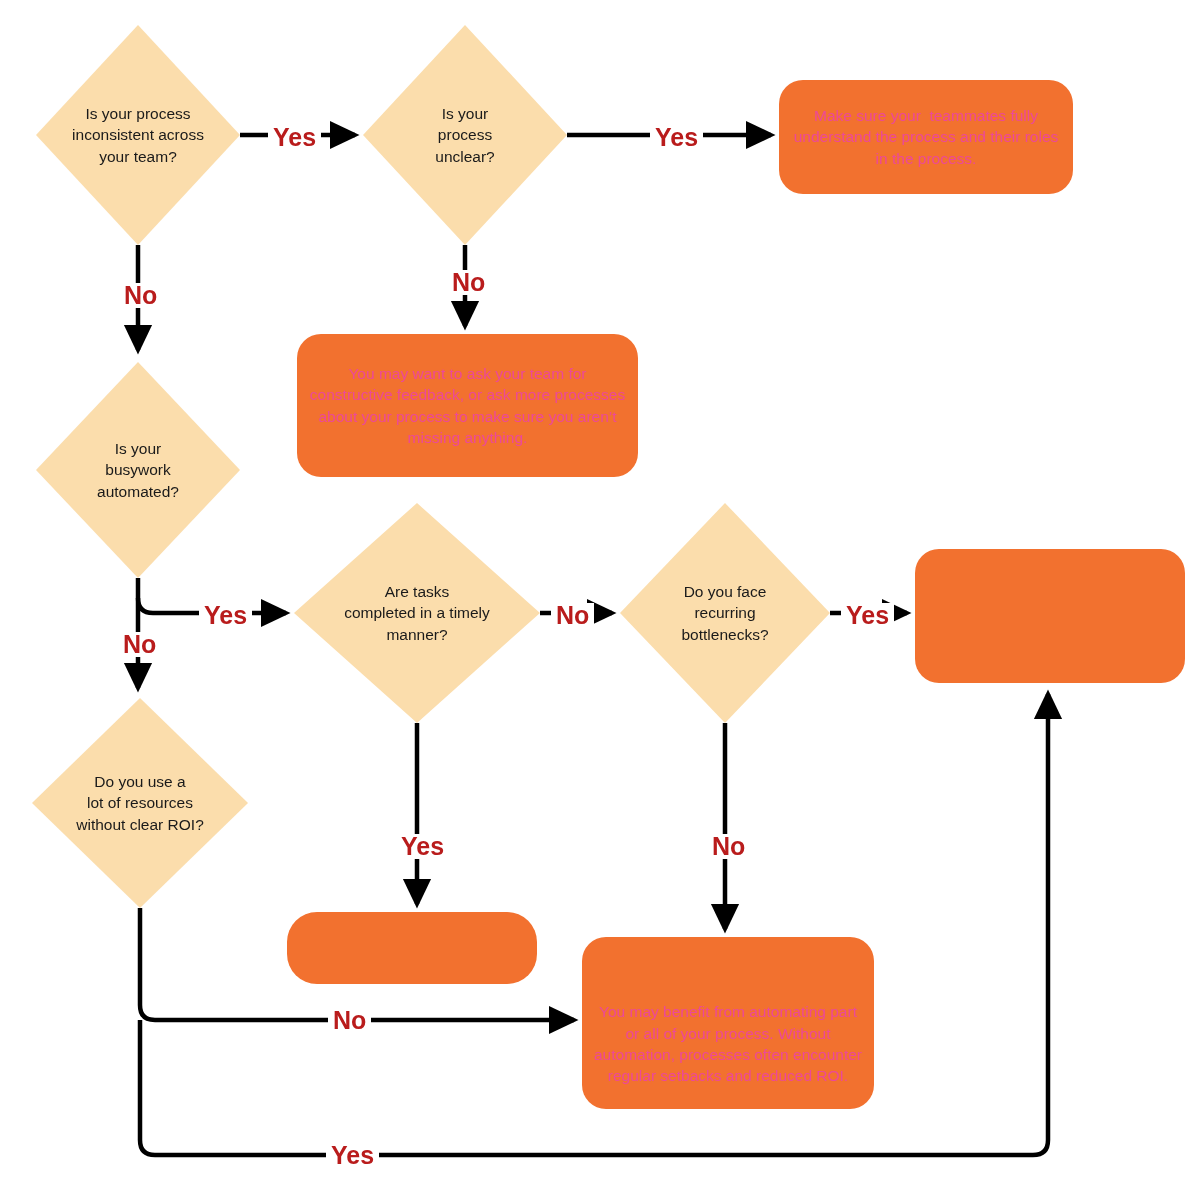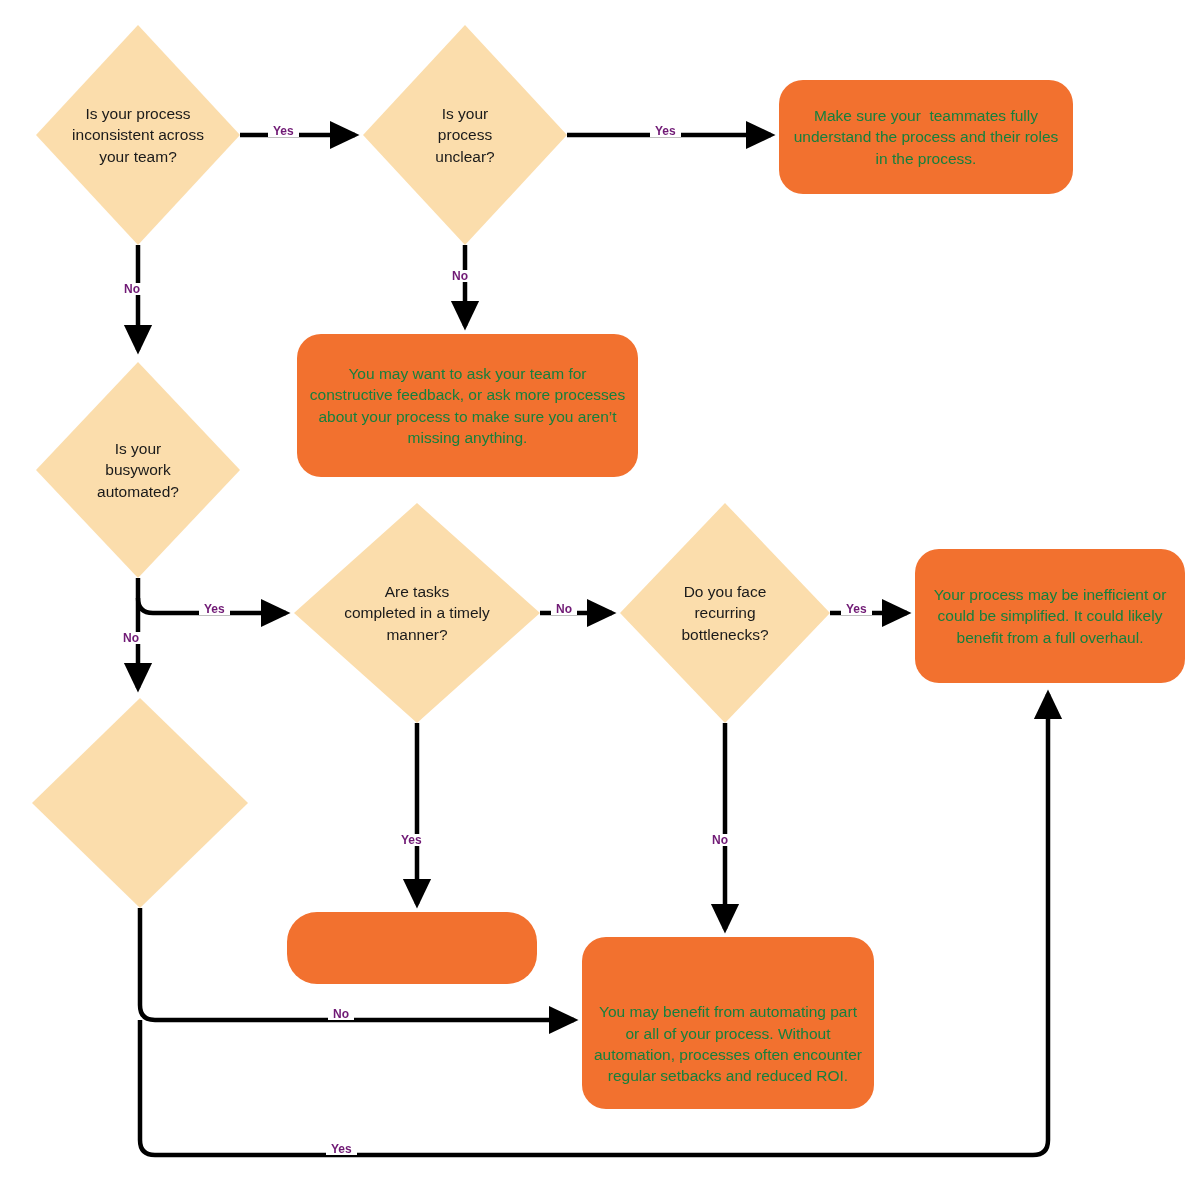--- a/index.html
+++ b/index.html
@@ -31,29 +31,29 @@
     pointer-events: none;
     white-space: pre-wrap;
   }
   .diamond-text {
     color: #1a1a1a;
     font-size: 15.5px;
     line-height: 1.38;
     font-weight: 400;
   }
   .result-text {
-    color: #15803d;
+    color: #ec4899;
     font-size: 15.5px;
     line-height: 1.38;
     font-weight: 400;
   }
   .edge-label {
     position: absolute;
-    color: #701a75;
-    font-size: 12px;
+    color: #b91c1c;
+    font-size: 25px;
     font-weight: bold;
     line-height: 1;
     background: #ffffff;
     padding: 0 5px;
     white-space: nowrap;
   }
 </style>
 </head>
 <body>
 
@@ -112,24 +112,26 @@
 unclear?</div>
   <div class="node-text diamond-text" style="left:58px; top:425px; width:160px; height:90px;">Is your
 busywork
 automated?</div>
   <div class="node-text diamond-text" style="left:640px; top:568px; width:170px; height:90px;">Do you face
 recurring
 bottlenecks?</div>
   <div class="node-text diamond-text" style="left:312px; top:568px; width:210px; height:90px;">Are tasks
 completed in a timely
 manner?</div>
+  <div class="node-text diamond-text" style="left:48px; top:758px; width:184px; height:90px;">Do you use a
+lot of resources
+without clear ROI?</div>
 
   <div class="node-text result-text" style="left:791px; top:80px; width:270px; height:114px;">Make sure your  teammates fully understand the process and their roles in the process.</div>
   <div class="node-text result-text" style="left:309px; top:334px; width:317px; height:143px;">You may want to ask your team for constructive feedback, or ask more processes about your process to make sure you aren’t missing anything.</div>
-  <div class="node-text result-text" style="left:927px; top:549px; width:246px; height:134px;">Your process may be inefficient or could be simplified. It could likely benefit from a full overhaul.</div>
   <div class="node-text result-text" style="left:594px; top:937px; width:268px; height:214px;">You may benefit from automating part or all of your process. Without automation, processes often encounter regular setbacks and reduced ROI.</div>
 
   <div class="edge-label" style="left:268px; top:125px;">Yes</div>
   <div class="edge-label" style="left:119px; top:283px;">No</div>
   <div class="edge-label" style="left:650px; top:125px;">Yes</div>
   <div class="edge-label" style="left:447px; top:270px;">No</div>
   <div class="edge-label" style="left:199px; top:603px;">Yes</div>
   <div class="edge-label" style="left:118px; top:632px;">No</div>
   <div class="edge-label" style="left:551px; top:603px;">No</div>
   <div class="edge-label" style="left:396px; top:834px;">Yes</div>

